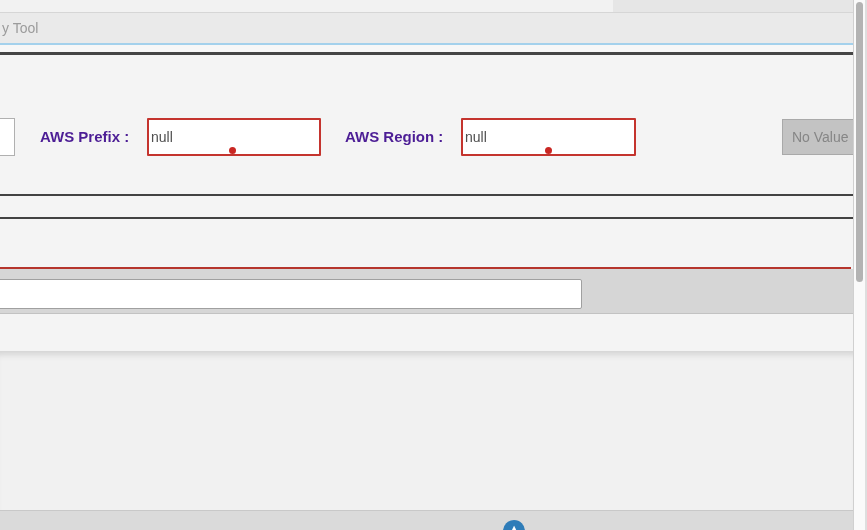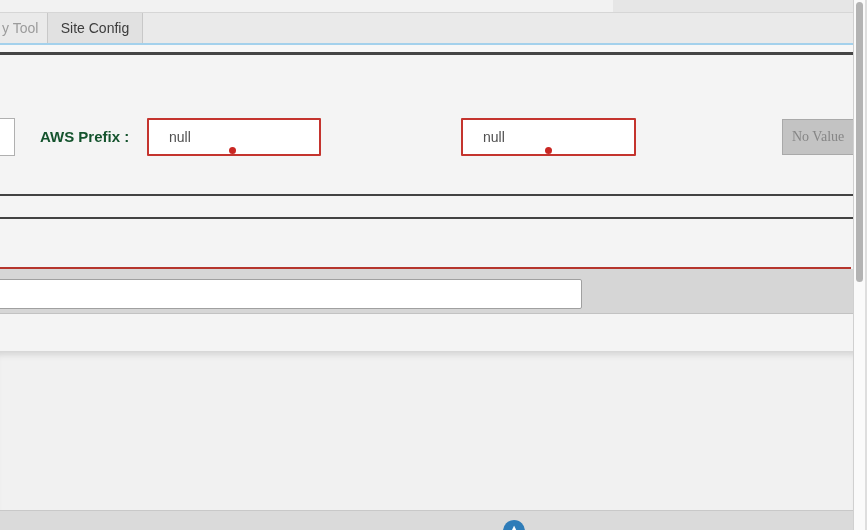--- a/index.html
+++ b/index.html
@@ -58,45 +58,45 @@
   }
   .darkbar{
     position:absolute;left:0;top:52px;width:853px;height:3px;background:#454545;
   }
   
   .content{
     position:absolute;left:0;top:55px;width:853px;height:475px;background:#f4f4f4;
   }
   .form-label{
     position:absolute;top:63px;height:38px;line-height:38px;
-    font-size:15px;font-weight:bold;color:#14532d;white-space:nowrap;
+    font-size:15px;font-weight:bold;color:#4c1d95;white-space:nowrap;
   }
   .lbl-prefix{left:40px}.lbl-region{left:345px}.lbl-backend{left:660px}
   .err-input{
     position:absolute;top:63px;height:38px;box-sizing:border-box;
     border:2px solid #c4342e;background:#ffffff;border-radius:1px;
     font-family:"Liberation Sans",sans-serif;font-size:14px;color:#4f4f4f;
-    padding:0 0 0 20px;outline:none;
+    padding:0 0 0 2px;outline:none;
   }
   .inp-prefix{left:147px;width:174px;}
   .inp-region{left:461px;width:175px;}
   .err-dot{
     position:absolute;width:7px;height:7px;border-radius:50%;
     background:#c92723;pointer-events:none;
   }
   .dot-prefix{left:229px;top:92px;}
   .dot-region{left:545px;top:92px;}
   .stub-input{
     position:absolute;left:-6px;top:63px;width:21px;height:38px;box-sizing:border-box;
     background:#ffffff;border:1px solid #b0b0b0;
   }
   .disabled-btn{
     position:absolute;left:782px;top:64px;width:73px;height:36px;box-sizing:border-box;
     background:#c3c3c3;border:1px solid #a9a9a9;color:#868686;
-    font-family:Liberation Serif, serif;font-size:14px;text-align:left;
+    font-family:Liberation Sans, sans-serif;font-size:14px;text-align:left;
     padding:0 0 0 9px;line-height:34px;white-space:nowrap;overflow:hidden;
   }
   .hline{position:absolute;left:0;width:853px;height:2px;background:#424242;}
   .hline-1{top:139px}.hline-2{top:162px}
   .redline{position:absolute;left:0;top:212px;width:851px;height:2px;background:#b5352c;}
   .grayband{
     position:absolute;left:0;top:214px;width:853px;height:44px;
     background:#d6d6d6;border-bottom:1px solid #c2c2c2;box-sizing:content-box;
   }
   .wide-input{
@@ -137,36 +137,34 @@
 <body>
 
 <div class="screen">
 
   <div class="top-right-fill"></div>
 
   <div class="tabbar">
     <div class="tab tab-partial">
       <span>y Tool</span>
     </div>
-    <div class="tab tab-active">
-      <span>Site Config</span>
-    </div>
   </div>
   <div class="blue-underline"></div>
   <div class="gap-strip"></div>
   <div class="darkbar"></div>
 
   <div class="content">
 
     <div class="stub-input"></div>
 
     <span class="form-label lbl-prefix">AWS Prefix :</span>
     <input class="err-input inp-prefix" type="text" value="null" style="">
     <div class="err-dot dot-prefix"></div>
 
+    <span class="form-label lbl-region">AWS Region :</span>
     <input class="err-input inp-region" type="text" value="null" style="">
     <div class="err-dot dot-region"></div>
 
     <div class="disabled-btn">No Value</div>
 
     <div class="hline hline-1"></div>
     <div class="hline hline-2"></div>
     <div class="redline"></div>
 
     <div class="grayband">

